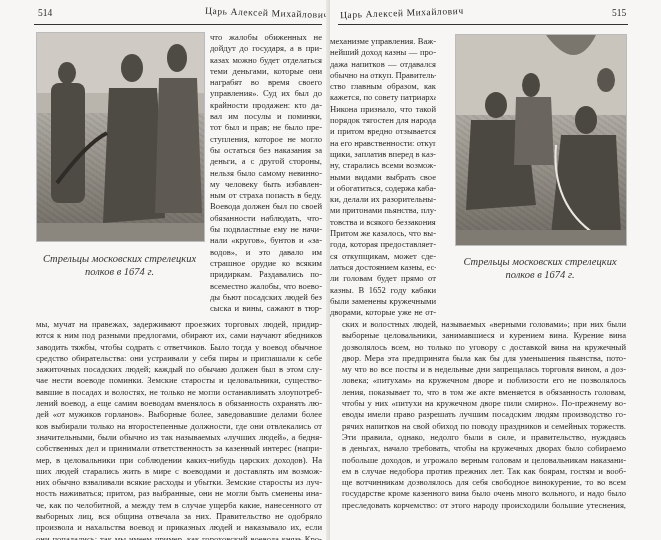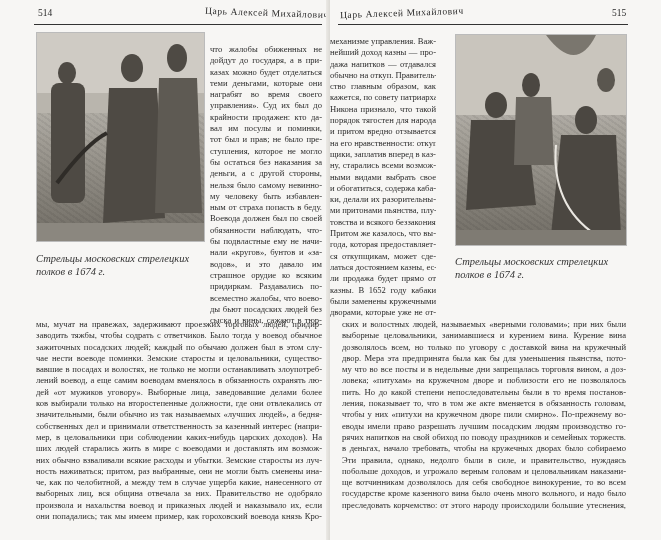--- a/index.html
+++ b/index.html
@@ -8,21 +8,21 @@
   .page.left{left:0;width:330px;}
   .page.right{left:330px;width:331px;}
   .spine{position:absolute;left:326px;top:0;width:8px;height:540px;background:linear-gradient(90deg,#eceae6,#dcdad5,#eceae6);}
   .runhead{position:absolute;top:8px;font-size:9.5px;letter-spacing:0.6px;}
   .pagenum{position:absolute;top:8px;font-size:9.5px;}
   .rule{position:absolute;height:1px;background:#333;}
   .figure{position:absolute;border:1px solid #bbb;background:
       repeating-linear-gradient(35deg,rgba(0,0,0,0.06) 0 2px,transparent 2px 5px),
       linear-gradient(180deg,#d8d5cf,#9d9991 55%,#6f6b63);}
   .figure svg{width:100%;height:100%;display:block;}
-  .caption{position:absolute;font-style:italic;font-size:10.5px;text-align:left;line-height:13px;color:#333;}
+  .caption{position:absolute;font-style:italic;font-size:10.5px;text-align:center;line-height:13px;color:#333;}
   .col{position:absolute;font-size:8.6px;line-height:11.3px;text-align:justify;color:#2b2b2b;}
   .wide{position:absolute;font-size:8.6px;line-height:11.3px;text-align:justify;color:#2b2b2b;}
   .line{display:block;white-space:nowrap;overflow:hidden;text-align-last:justify;}
 </style>
 </head>
 <body>
 
 <div class="page left">
   <div class="pagenum" style="left:38px;">514</div>
   <div class="runhead" style="left:205px;transform:rotate(2deg);">Царь Алексей Михайлович</div>
@@ -39,21 +39,21 @@
         <path d="M72 55 L120 55 L128 185 L66 190 Z"></path>
         <ellipse cx="140" cy="25" rx="10" ry="14"></ellipse>
         <path d="M122 45 L160 45 L165 180 L118 180 Z" fill="#5e5a53"></path>
       </g>
       <path d="M20 150 Q50 110 70 100" stroke="#2f2c28" stroke-width="4" fill="none"></path>
       <rect x="0" y="190" width="167" height="18" fill="#8b877f"></rect>
     </svg>
   </div>
   <div class="caption" style="left:36px;top:252px;width:167px;">Стрельцы московских стрелецких полков в 1674 г.</div>
 
-  <div class="col" style="left:210px;top:44px;width:112px;">
+  <div class="col" style="left:210px;top:32px;width:112px;">
     <span class="line">что жалобы обиженных не</span>
     <span class="line">дойдут до государя, а в при-</span>
     <span class="line">казах можно будет отделаться</span>
     <span class="line">теми деньгами, которые они</span>
     <span class="line">награбят во время своего</span>
     <span class="line">управления». Суд их был до</span>
     <span class="line">крайности продажен: кто да-</span>
     <span class="line">вал им посулы и поминки,</span>
     <span class="line">тот был и прав; не было пре-</span>
     <span class="line">ступления, которое не могло</span>
@@ -69,26 +69,28 @@
     <span class="line">водов», и это давало им</span>
     <span class="line">страшное орудие ко всяким</span>
     <span class="line">придиркам. Раздавались по-</span>
     <span class="line">всеместно жалобы, что воево-</span>
     <span class="line">ды бьют посадских людей без</span>
     <span class="line">сыска и вины, сажают в тюр-</span>
   </div>
 
   <div class="wide" style="left:36px;top:319px;width:286px;">
     <span class="line">мы, мучат на правежах, задерживают проезжих торговых людей, придир-</span>
+    <span class="line">ются к ним под разными предлогами, обирают их, сами научают ябедников</span>
     <span class="line">заводить тяжбы, чтобы содрать с ответчиков. Было тогда у воевод обычное</span>
+    <span class="line">средство обирательства: они устраивали у себя пиры и приглашали к себе</span>
     <span class="line">зажиточных посадских людей; каждый по обычаю должен был в этом слу-</span>
     <span class="line">чае нести воеводе поминки. Земские старосты и целовальники, существо-</span>
     <span class="line">вавшие в посадах и волостях, не только не могли останавливать злоупотреб-</span>
     <span class="line">лений воевод, а еще самим воеводам вменялось в обязанность охранять лю-</span>
-    <span class="line">дей «от мужиков уговору». Выборные лица, заведовавшие делами более</span>
+    <span class="line">дей «от мужиков горланов». Выборные более, заведовавшие делами более</span>
     <span class="line">ков выбирали только на второстепенные должности, где они отвлекались от</span>
     <span class="line">значительными, были обычно из так называемых «лучших людей», а бедня-</span>
     <span class="line">собственных дел и принимали ответственность за казенный интерес (напри-</span>
     <span class="line">мер, в целовальники при соблюдении каких-нибудь царских доходов). На</span>
     <span class="line">ших людей старались жить в мире с воеводами и доставлять им возмож-</span>
     <span class="line">них обычно взваливали всякие расходы и убытки. Земские старосты из луч-</span>
     <span class="line">ность наживаться; притом, раз выбранные, они не могли быть сменены ина-</span>
     <span class="line">че, как по челобитной, а между тем в случае ущерба какие, нанесенного от</span>
     <span class="line">выборных лиц, вся община отвечала за них. Правительство не одобряло</span>
     <span class="line">произвола и нахальства воевод и приказных людей и наказывало их, если</span>
@@ -119,21 +121,21 @@
     <span class="line">ну, старались всеми возмож-</span>
     <span class="line">ными видами выбрать свое</span>
     <span class="line">и обогатиться, содержа каба-</span>
     <span class="line">ки, делали их разорительны-</span>
     <span class="line">ми притонами пьянства, плу-</span>
     <span class="line">товства и всякого беззакония.</span>
     <span class="line">Притом же казалось, что вы-</span>
     <span class="line">года, которая предоставляет-</span>
     <span class="line">ся откупщикам, может сде-</span>
     <span class="line">латься достоянием казны, ес-</span>
-    <span class="line">ли продажа будет прямо от</span>
+    <span class="line">ли головам будет прямо от</span>
     <span class="line">казны. В 1652 году кабаки</span>
     <span class="line">были заменены кружечными</span>
     <span class="line">дворами, которые уже не от-</span>
   </div>
 
   <div class="figure" style="left:125px;top:34px;width:170px;height:210px;">
     <svg viewBox="0 0 170 210">
       <rect x="0" y="0" width="170" height="80" fill="#c9c5bd"></rect>
       <path d="M90 0 Q120 40 140 0 Z" fill="#7a766e"></path>
       <g fill="#4b4741">
@@ -151,26 +153,26 @@
   </div>
   <div class="caption" style="left:125px;top:255px;width:170px;">Стрельцы московских стрелецких полков в 1674 г.</div>
 
   <div class="wide" style="left:12px;top:319px;width:284px;">
     <span class="line">ских и волостных людей, называемых «верными головами»; при них были</span>
     <span class="line">выборные целовальники, занимавшиеся и курением вина. Курение вина</span>
     <span class="line">дозволялось всем, но только по уговору с доставкой вина на кружечный</span>
     <span class="line">двор. Мера эта предпринята была как бы для уменьшения пьянства, пото-</span>
     <span class="line">му что во все посты и в недельные дни запрещалась торговля вином, а доз-</span>
     <span class="line">ловека; «питухам» на кружечном дворе и поблизости его не позволялось</span>
-    <span class="line">пить. Но до какой степени непоследовательны были в то время постанов-</span>
     <span class="line">ления, показывает то, что в том же акте вменяется в обязанность головам,</span>
     <span class="line">чтобы у них «питухи на кружечном дворе пили смирно». По-прежнему во-</span>
     <span class="line">еводы имели право разрешать лучшим посадским людям производство го-</span>
     <span class="line">рячих напитков на свой обиход по поводу праздников и семейных торжеств.</span>
+    <span class="line">Эти правила, однако, недолго были в силе, и правительство, нуждаясь</span>
     <span class="line">в деньгах, начало требовать, чтобы на кружечных дворах было собираемо</span>
-    <span class="line">Эти правила, однако, недолго были в силе, и правительство, нуждаясь</span>
     <span class="line">побольше доходов, и угрожало верным головам и целовальникам наказани-</span>
+    <span class="line">ем в случае недобора против прежних лет. Так как боярам, гостям и вооб-</span>
     <span class="line">ще вотчинникам дозволялось для себя свободное винокурение, то во всем</span>
     <span class="line">государстве кроме казенного вина было очень много вольного, и надо было</span>
     <span class="line">преследовать корчемство: от этого народу происходили большие утеснения,</span>
 
   </div>
 </div>
 
 </body></html>

